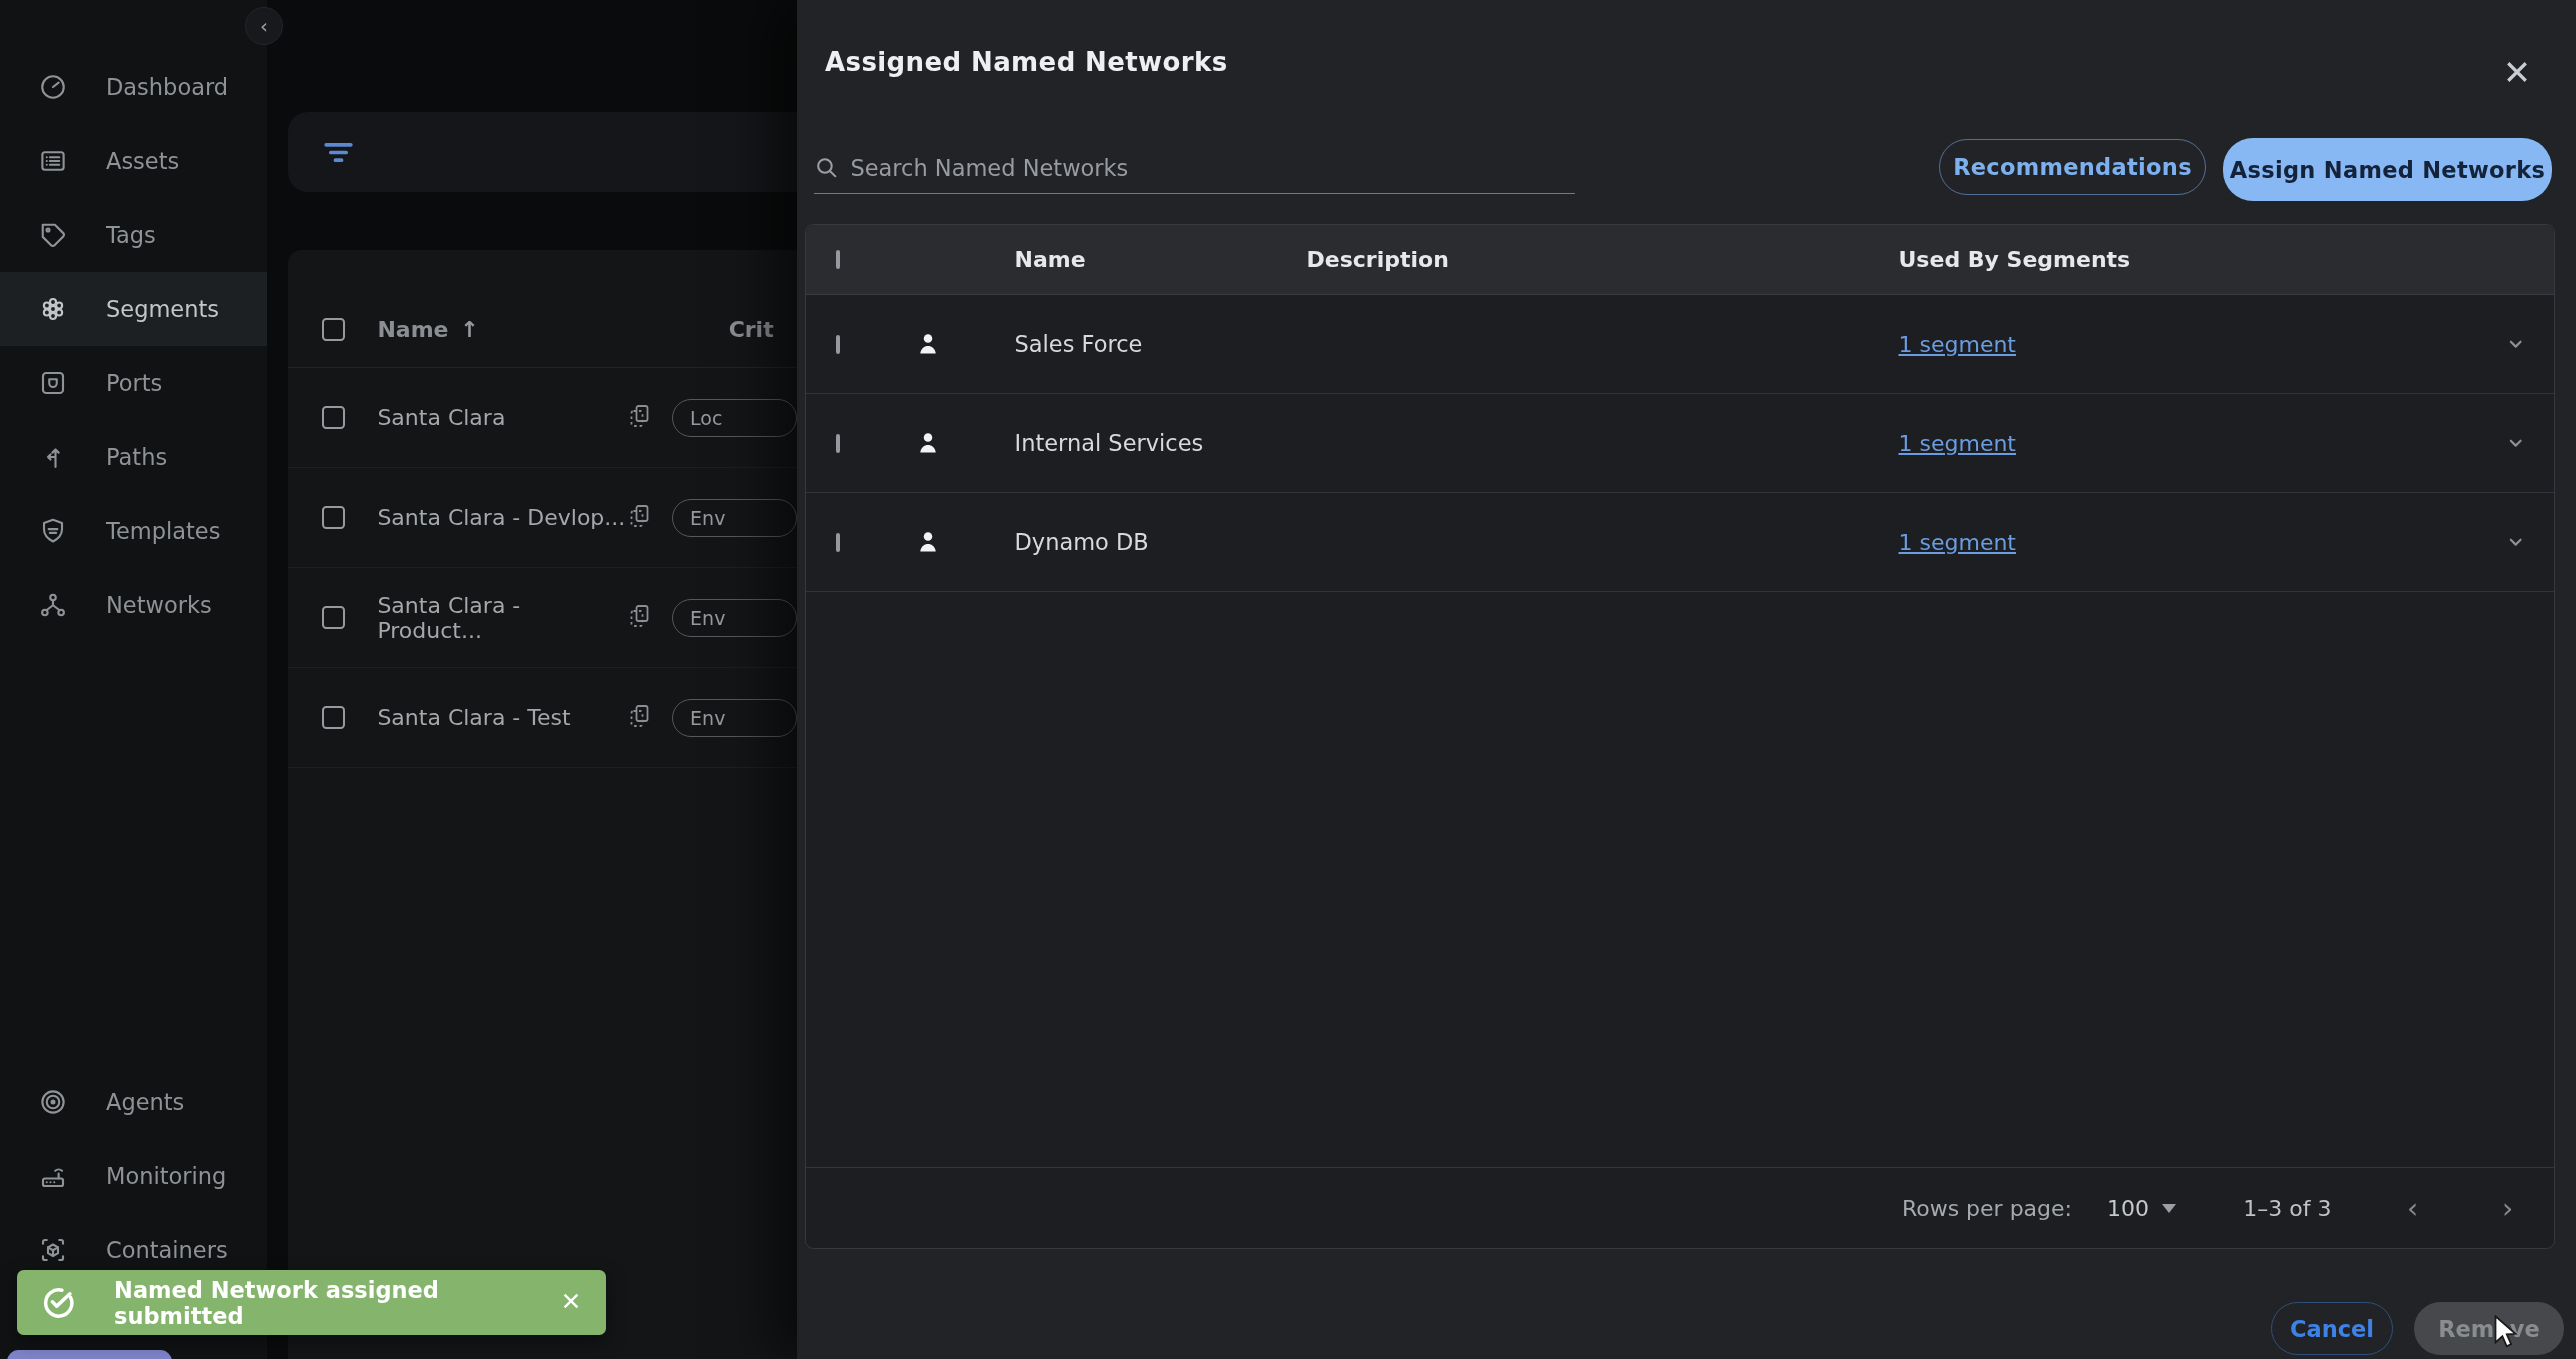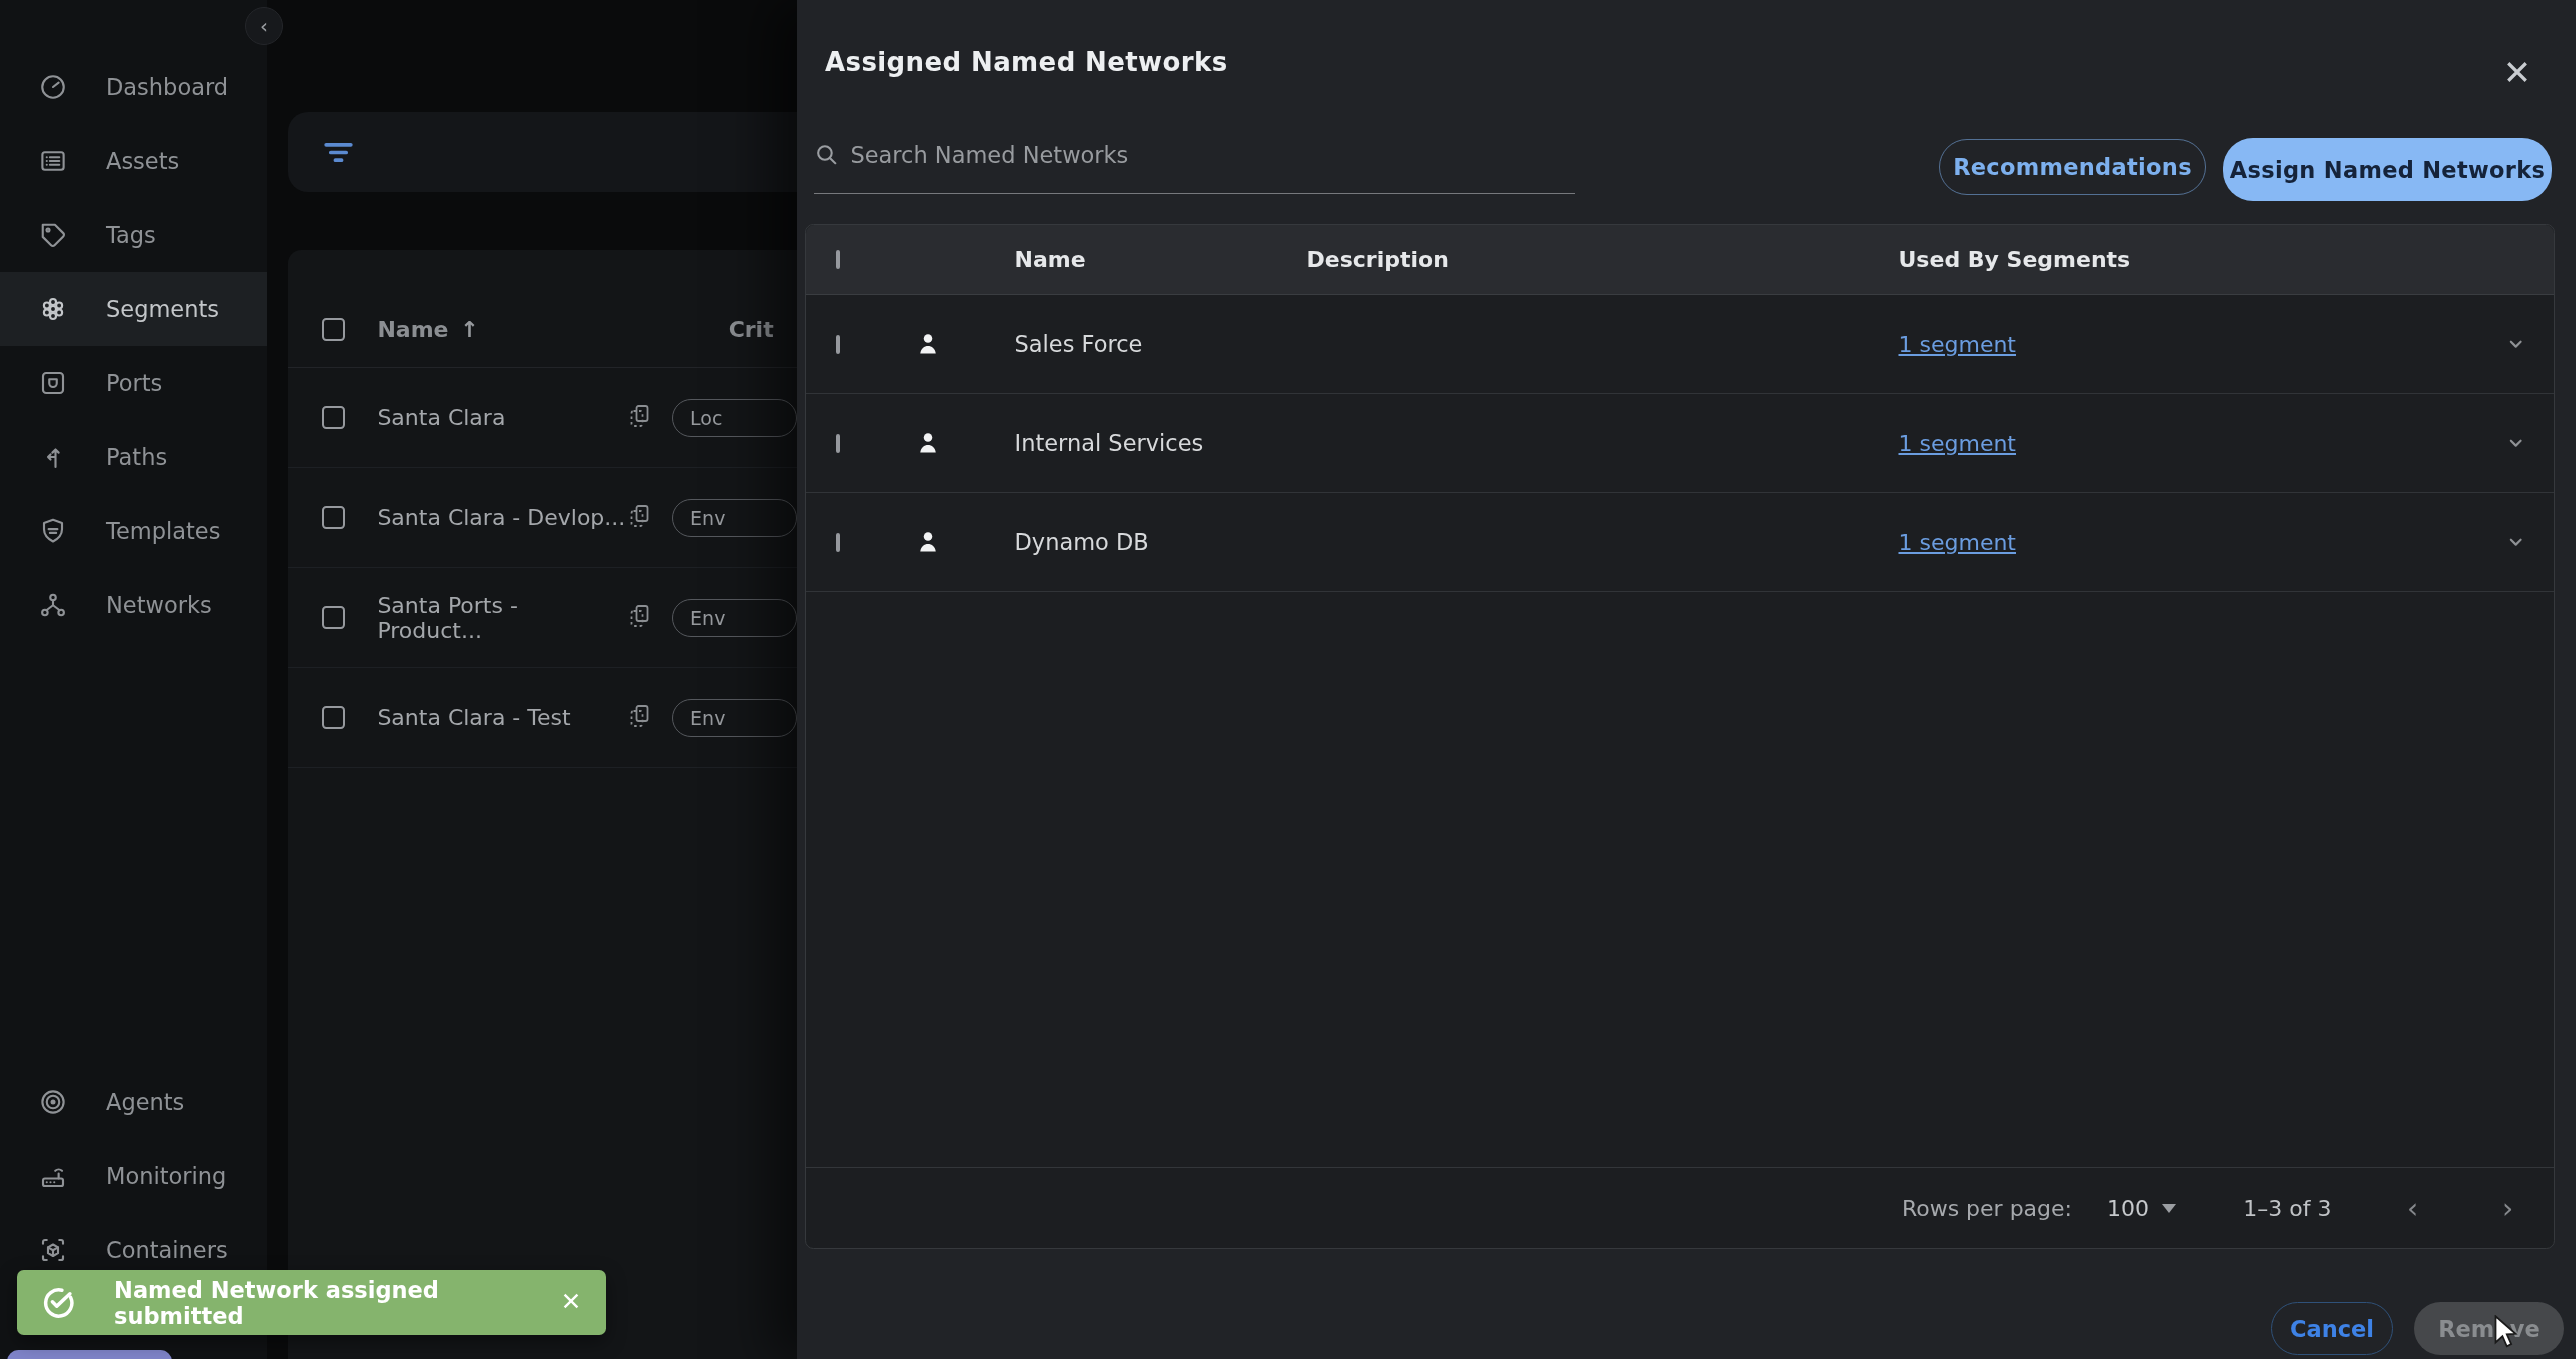--- a/index.html
+++ b/index.html
@@ -42,21 +42,21 @@
           font-size:19px; display:flex; align-items:center; padding:0 16.7px; margin-left:20px; min-width:125px; }
 
   
   .drawer { left:797px; top:0; width:1779px; height:1360px; background:#212327; z-index:10;
             box-shadow:-25px 0 50px rgba(0,0,0,.55); }
   .modal-title { position:absolute; left:28px; top:47px; font-size:26px; font-weight:bold; color:#edeff1; letter-spacing:0.4px; }
   .close-x { position:absolute; left:1705px; top:57px; width:30px; height:30px; cursor:pointer; }
   .close-x svg { width:30px; height:30px; stroke:#c9ccd0; stroke-width:2.6; }
 
   .search-wrap { position:absolute; left:16.7px; top:142px; width:761px; height:52px;
-                 border-bottom:1.7px solid #77797d; display:flex; align-items:flex-start; gap:11.7px; }
+                 border-bottom:1.7px solid #77797d; display:flex; align-items:center; gap:11.7px; }
   .search-wrap svg { width:25px; height:25px; stroke:#9b9ea2; fill:none; stroke-width:2; }
   .search-input { background:transparent; border:none; outline:none; color:#d6d8da;
                   font-size:22.5px; width:692px; font-family:inherit; }
   .search-input::placeholder { color:#989b9f; }
 
   .btn-outline-pill { position:absolute; left:1142px; top:139px; width:267px; height:56px; border-radius:28px;
                       border:1.7px solid rgba(125,176,238,.55); background:transparent; color:#7db0ee;
                       font-size:22.5px; font-weight:bold; font-family:inherit; letter-spacing:0.3px; }
   .btn-fill-pill { position:absolute; left:1426px; top:138px; width:329px; height:63px; border-radius:30px;
                    border:none; background:#87b8f4; color:#15233a; font-size:22.5px; font-weight:bold;
@@ -248,21 +248,21 @@
       <span style="margin-left:34px;" class="cbx"></span>
       <span class="bg-name">Santa Clara - Devlop...</span>
       <span class="copy-btn"><svg viewBox="0 0 24 28">
             <rect x="9" y="4" width="11" height="15" rx="2"></rect>
             <rect x="4" y="9" width="11" height="15" rx="2" stroke-dasharray="2.5 3"></rect>
           </svg></span>
       <span class="chip">Env</span>
     </div>
     <div class="bg-row" style="top:318px;">
       <span style="margin-left:34px;" class="cbx"></span>
-      <span class="bg-name">Santa Ports - Product...</span>
+      <span class="bg-name">Santa Clara - Product...</span>
       <span class="copy-btn"><svg viewBox="0 0 24 28">
             <rect x="9" y="4" width="11" height="15" rx="2"></rect>
             <rect x="4" y="9" width="11" height="15" rx="2" stroke-dasharray="2.5 3"></rect>
           </svg></span>
       <span class="chip">Env</span>
     </div>
     <div class="bg-row" style="top:418px;">
       <span style="margin-left:34px;" class="cbx"></span>
       <span class="bg-name">Santa Clara - Test</span>
       <span class="copy-btn"><svg viewBox="0 0 24 28">

